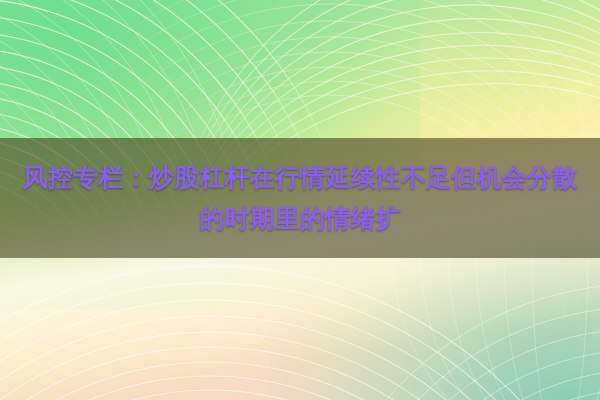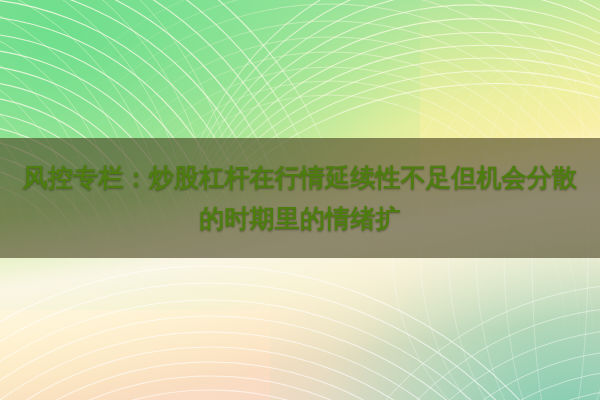--- a/index.html
+++ b/index.html
@@ -100,21 +100,21 @@
     height: 120px;
     background: rgba(74,68,36,0.62);
     display: flex;
     align-items: center;
     justify-content: center;
   }
 
   #title-text {
     width: 560px;
     text-align: center;
-    color: #4d7c0f;
+    color: #8b5cf6;
     font-family: Liberation Serif, serif;
     font-weight: bold;
     font-size: 25px;
     line-height: 41px;
     letter-spacing: 0.2px;
     text-shadow: 0 1px 2px rgba(30,28,12,0.45);
     white-space: pre-line;
   }
 </style>
 </head>

